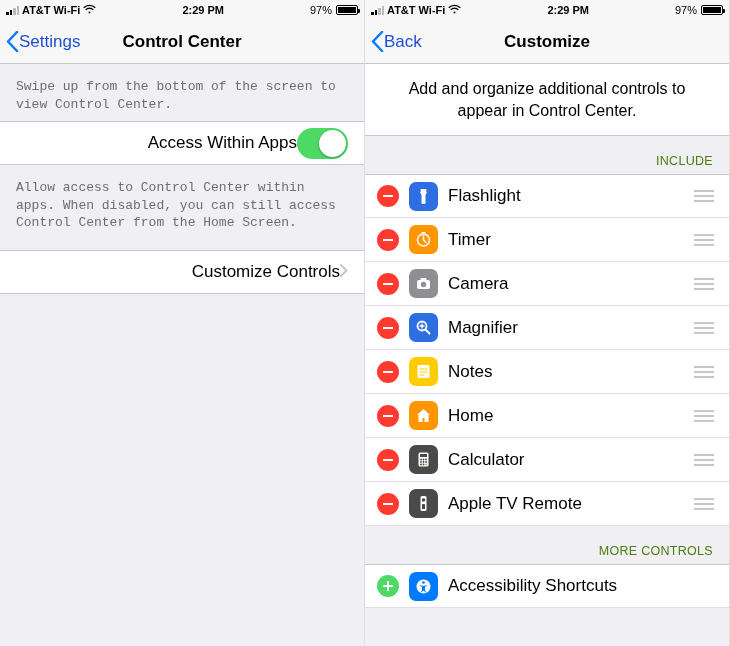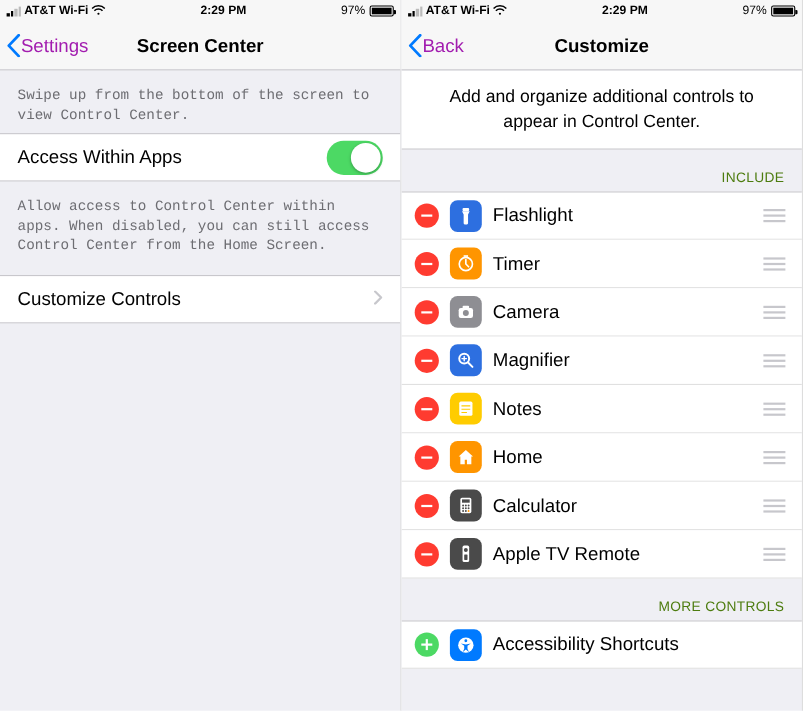--- a/index.html
+++ b/index.html
@@ -55,21 +55,21 @@
 
 .nav-bar {
   height: 44px;
   background: #f7f7f7;
   border-bottom: 1px solid #c8c7cc;
   display: flex;
   align-items: center;
   position: relative;
 }
 .nav-back {
-  display: flex; align-items: center; color: #a21caf;
+  display: flex; align-items: center; color: #1d4ed8;
   font-size: 17px; padding-left: 6px; cursor: pointer;
 }
 .nav-back svg { width: 13px; height: 21px; }
 .nav-title {
   position: absolute; left: 0; right: 0; text-align: center;
   font-size: 17px; font-weight: 600; pointer-events: none;
 }
 
 
 .content { flex: 1; overflow-y: auto; }
@@ -82,20 +82,21 @@
   text-align: right;
 }
 .row {
   background: #fff;
   min-height: 44px;
   display: flex; align-items: center;
   padding: 0 16px;
   border-top: 0.5px solid #c8c7cc;
   border-bottom: 0.5px solid #c8c7cc;
   font-size: 17px;
+  text-align: right;
 }
 .row .label { flex: 1; }
 .chevron { color: #c7c7cc; }
 
 
 .toggle {
   width: 51px; height: 31px; background: #4cd964; border-radius: 16px;
   position: relative; cursor: pointer;
 }
 .toggle::after {
@@ -180,21 +181,21 @@
     </div>
   </div>
 
   <div class="nav-bar">
     <div class="nav-back">
       <svg viewBox="0 0 13 21">
           <path d="M11 1L2 10.5 11 20" stroke="#007aff" stroke-width="2.5" fill="none" stroke-linecap="round" stroke-linejoin="round"></path>
         </svg>
       <span>Settings</span>
     </div>
-    <div class="nav-title">Screen Center</div>
+    <div class="nav-title">Control Center</div>
   </div>
 
   <div class="content">
     <div class="section-note">Swipe up from the bottom of the screen to view Control Center.</div>
     <div class="row">
       <span class="label">Access Within Apps</span>
       <span class="toggle"></span>
     </div>
     <div class="section-note">Allow access to Control Center within apps. When disabled, you can still access Control Center from the Home Screen.</div>
     <div class="row" style="margin-top:10px">

